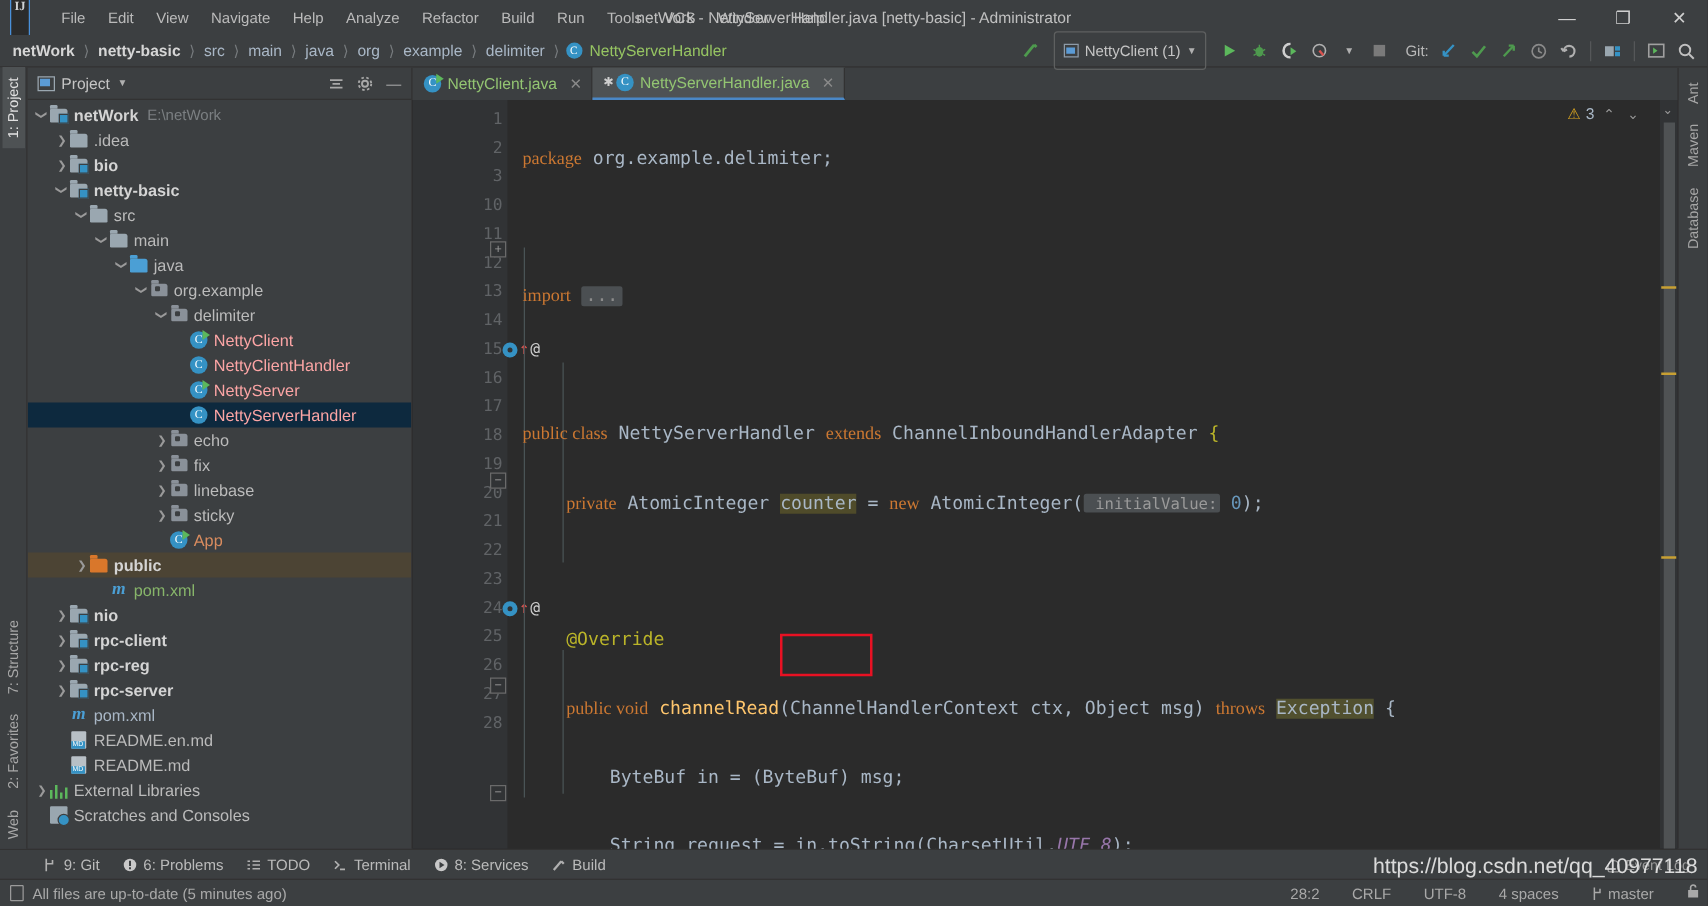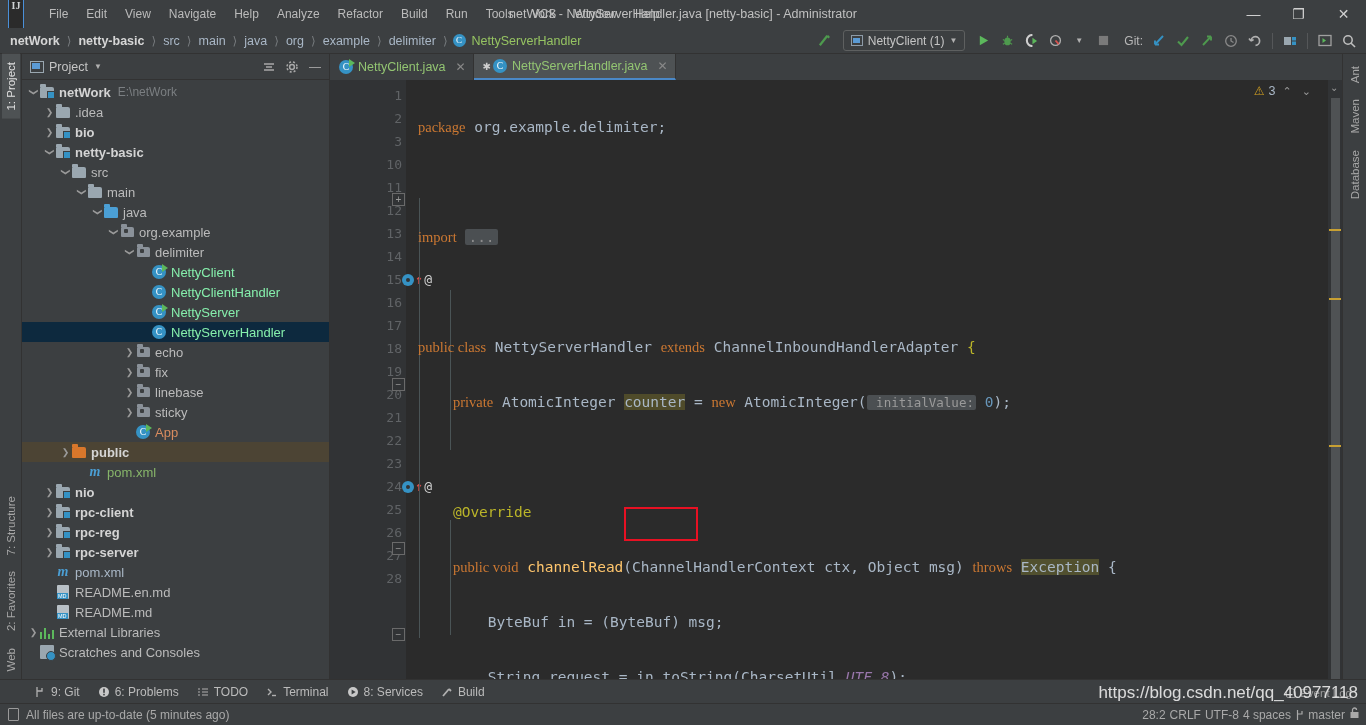--- a/index.html
+++ b/index.html
@@ -57,21 +57,21 @@
     font-family: "Liberation Serif", serif;
   }
   .toolbar-right {
     margin-left: auto; display: flex; align-items: center; gap: 2px; padding-right: 6px;
   }
   .tb-ico {
     width: 22px; height: 22px; display: flex; align-items: center; justify-content: center;
     font-size: 13px; color: #b0b0b0;
   }
   .run-config {
-    display: flex; align-items: center; gap: 5px; height: 21px; padding: 0 7px;
+    display: flex; align-items: center; gap: 5px; height: 31px; padding: 0 7px;
     border: 1px solid #5e6060; border-radius: 3px; font-size: 12px; color: #c5c5c5;
     margin: 0 5px;
   }
   .run-config .rc-box {
     width: 12px; height: 11px; border: 1.5px solid #8d9ba8; background: #3c3f41;
     position: relative;
   }
   .run-config .rc-box::after {
     content:''; position:absolute; left:1px; top:2px; width:7px; height:5px; background:#5b9bd5;
   }
@@ -119,21 +119,21 @@
   }
   .trow.sel { background: #0d293e; }
   .trow.hl  { background: #4c4434; }
   .arrow {
     width: 11px; text-align: center; font-size: 9px; color: #9a9a9a; flex: 0 0 11px;
   }
   .arrow.none { color: transparent; }
   .ticon { width: 16px; flex: 0 0 16px; margin-right: 4px; display: flex; align-items: center; justify-content: center; position: relative;}
   .tlabel { font-size: 13px; }
   .tlabel.bold { font-weight: bold; color: #d4d4d4;}
-  .tlabel.green { color: #86efac; }
+  .tlabel.green { color: #fca5a5; }
   .tlabel.orange { color: #d98c5f; }
   .tlabel.pom { color: #87b56a; }
   .tlabel.pomblue { color: #a9b7c6; }
   .tpath { font-size: 12px; color: #7b7f82; margin-left: 7px; }
 
   
   .fold {
     width: 14px; height: 11px; background: #9aa7b0; border-radius: 1px 2px 1px 1px; position: relative;
   }
   .fold::before {
@@ -258,21 +258,21 @@
     gap: 2px; padding-left: 26px; border-top: 1px solid #323232;
   }
   .btool {
     display: flex; align-items: center; gap: 5px; font-size: 12px; color: #bbbbbb; padding: 2px 8px;
   }
   .statusbar {
     height: 22px; flex: 0 0 22px; background: #3c3f41; display: flex; align-items: center;
     font-size: 12px; color: #a9a9a9; padding: 0 6px 0 8px; border-top: 1px solid #323232;
   }
   .sb-left { display: flex; align-items: center; gap: 7px; }
-  .sb-right { margin-left: auto; display: flex; align-items: center; gap: 4px; }
+  .sb-right { margin-left: auto; display: flex; align-items: center; gap: 26px; }
   .doc-icon { width: 11px; height: 13px; border: 1.5px solid #9a9a9a; border-radius: 1px;}
   .watermark {
     position: absolute; right: 8px; bottom: 22px; font-size: 17px; color: #e8e8e8;
     opacity: .92; font-family: "Liberation Sans", sans-serif; z-index: 20; pointer-events:none;
   }
   .eventlog {
     position: absolute; right: 14px; bottom: 26px; font-size: 11.5px; color: #9a9a9a; z-index: 19;
     display:flex; align-items:center; gap:4px;
   }
   .bell { width:10px;height:10px;border:1.5px solid #9a9a9a;border-radius:50% 50% 2px 2px; }

